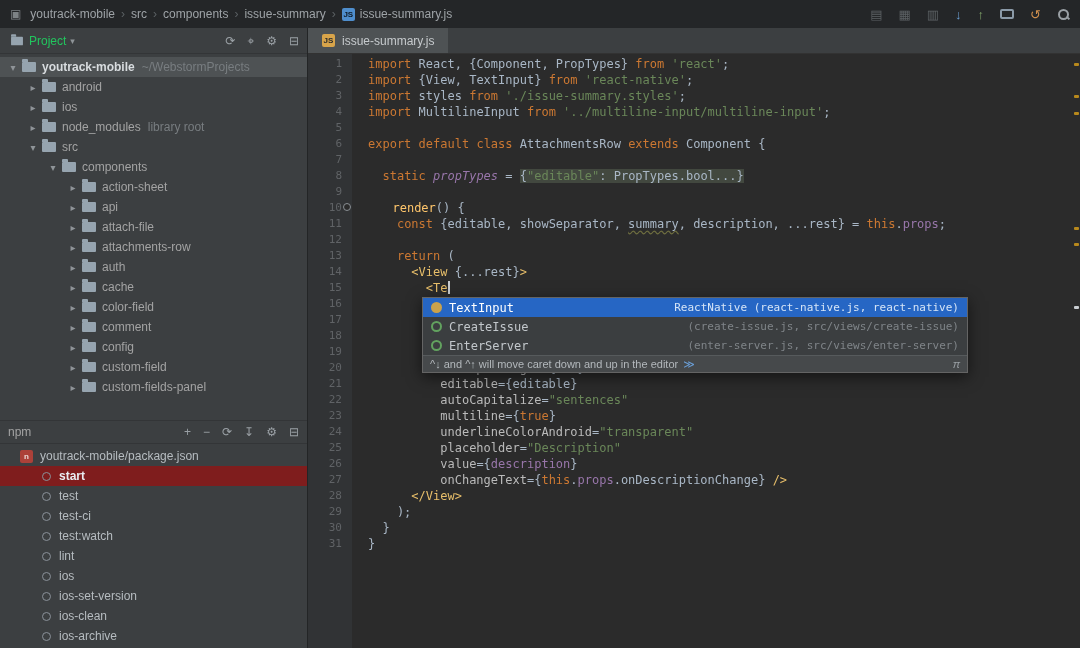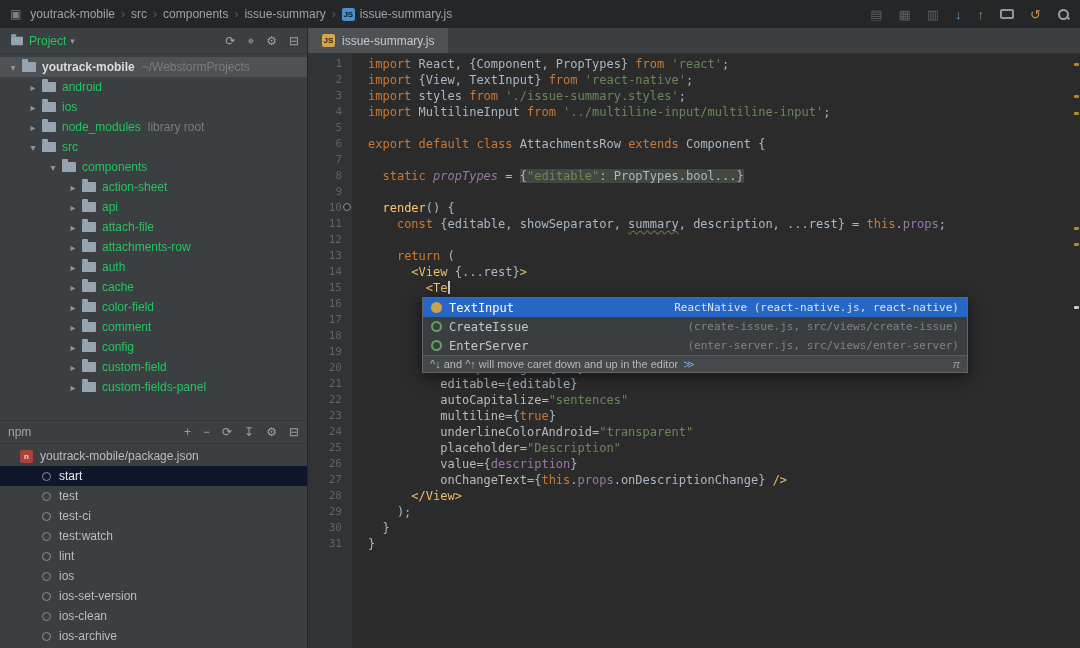--- a/index.html
+++ b/index.html
@@ -36,32 +36,32 @@
 
   .tree { flex:1; overflow:hidden; padding-top:3px; }
   .trow { height:20px; display:flex; align-items:center; white-space:nowrap; cursor:default; }
   .trow.sel { background:#4e5254; }
   .chev { width:14px; flex:none; text-align:center; color:#8f9498; font-size:10px; }
   .icon-folder { display:inline-block; position:relative; width:14px; height:10px; flex:none;
     background:#96a4af; border-radius:1px; margin:0 6px 0 2px; }
   .icon-folder::before { content:""; position:absolute; top:-3px; left:0; width:6px; height:3px;
     background:#96a4af; border-radius:1px 1px 0 0; }
   .ph-folder { transform:scale(.85); margin-right:0; }
-  .tlabel { color:#22c55e; }
+  .tlabel { color:#a3a3a3; }
   .tlabel.bold { font-weight:bold; color:#d8dcdf; }
   .tsuffix { color:#787d80; margin-left:7px; }
 
   .npm-header { height:24px; flex:none; display:flex; align-items:center; padding:0 8px;
     border-top:1px solid #333537; border-bottom:1px solid #333537; }
   .npm-title { color:#a3a3a3; }
   .npm-list { height:204px; flex:none; overflow:hidden; padding-top:2px; }
   .nrow { height:20px; display:flex; align-items:center; cursor:default; }
   .nrow.pkg { padding-left:20px; gap:7px; }
   .nrow.script { padding-left:42px; gap:8px; }
-  .nrow.sel-blue { background:#0f172a; color:#e9edf1; }
+  .nrow.sel-blue { background:#7f1d1d; color:#e9edf1;font-weight:bold; }
   .npm-badge { width:13px; height:13px; flex:none; background:#ac4139; border-radius:2px;
     color:#ecdbd9; font-size:8px; font-weight:bold; display:flex; align-items:center; justify-content:center; }
   .script-icon { width:9px; height:9px; flex:none; border:1px solid #8a9199; border-radius:50%; }
 
   
   .editor { flex:1; min-width:0; display:flex; flex-direction:column; background:#2b2b2b; }
   .tabbar { height:26px; flex:none; background:#3c3f41; border-bottom:1px solid #323232;
     display:flex; align-items:stretch; }
   .tab { display:flex; align-items:center; gap:7px; padding:0 14px; background:#4e5254; color:#c6cacd; cursor:default; }
   .js-badge { width:13px; height:13px; flex:none; border-radius:2px; background:#d8a44a; color:#2b2b2b;
@@ -75,21 +75,21 @@
   .gl { height:16px; font-size:11px; line-height:16px; }
   .gutter-circle { position:absolute; right:1px; width:8px; height:8px; border:1px solid #8a8f94;
     border-radius:50%; background:#2b2b2b; }
   .code { flex:1; padding:2px 0 0 16px; overflow:hidden; white-space:pre; }
   .cl { height:16px; }
 
   .kw { color:#cc7832; }
   .str { color:#6a8759; }
   .txt { color:#a9b7c6; }
   .fld { color:#9876aa; }
-  .fn  { color:#ffc66b; }
+  .fn  { color:#ffc66b;margin-left:10px; }
   .tag { color:#e8bf6a; }
   .attr { color:#bababa; }
   .italic { font-style:italic; }
   .fold { background:#42483f; }
   .wavy { text-decoration:underline wavy #6f6f3f; text-underline-offset:2px;text-align:right; }
   .caret-bar { display:inline-block; width:2px; height:13px; background:#c8ccd0; vertical-align:-2px; margin-left:1px; }
 
   .stripe { position:absolute; right:0; top:0; bottom:0; width:8px; }
   .mark { position:absolute; right:1px; width:5px; height:3px; border-radius:1px; }
 

